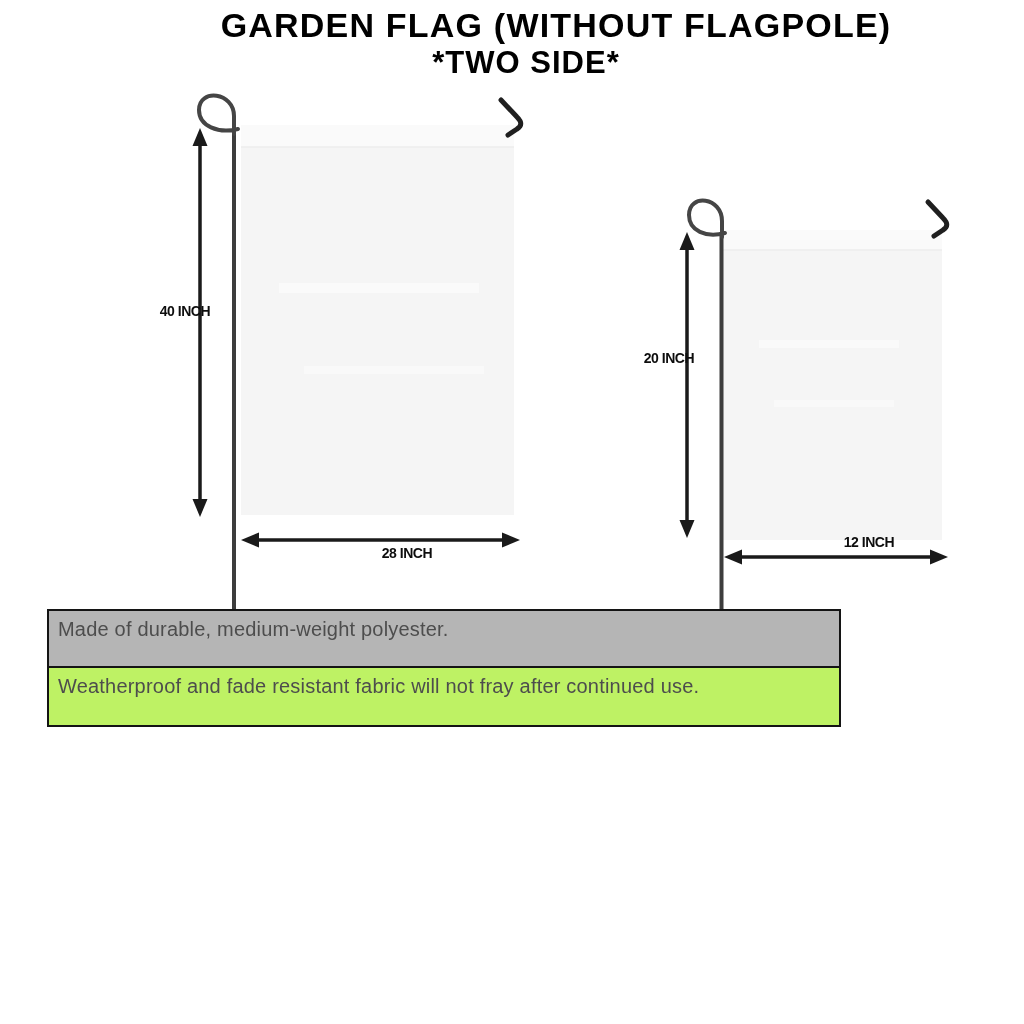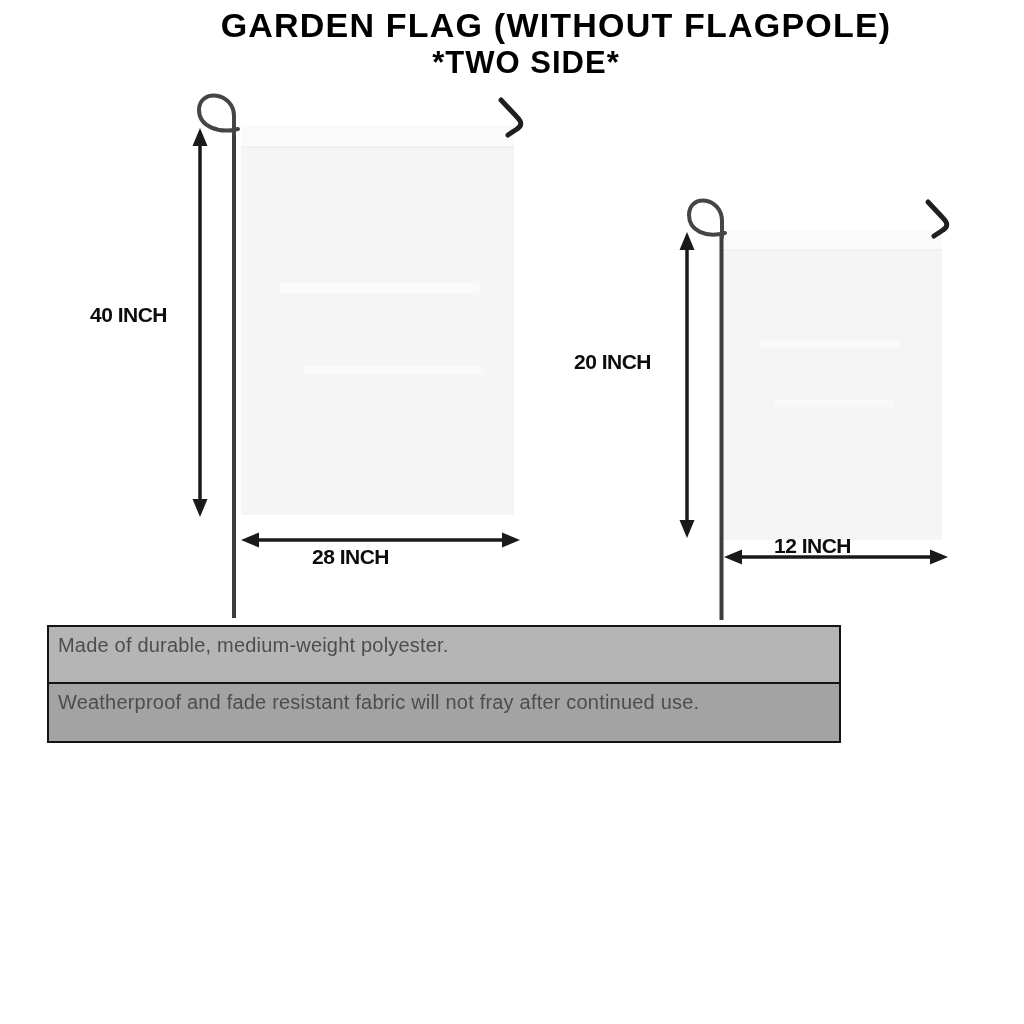--- a/index.html
+++ b/index.html
@@ -14,36 +14,36 @@
   }
   .title-line2{
     position:absolute;top:45px;left:0;width:1024px;text-align:center;
     font-size:31px;font-weight:bold;letter-spacing:1px;color:#000;
     transform:translateX(-30px);white-space:nowrap;
   }
   .diagram-svg{position:absolute;}
   .svg-large{left:140px;top:88px;width:345px;height:535px;}
   .svg-small{left:600px;top:195px;width:320px;height:430px;}
   .dim-label{
-    position:absolute;width:120px;text-align:left;
-    font-size:21px;font-weight:bold;letter-spacing:-0.5px;color:#0d0d0d;
+    position:absolute;width:120px;text-align:right;
+    font-size:14px;font-weight:bold;letter-spacing:-0.5px;color:#0d0d0d;
     white-space:nowrap;
   }
   .label-h40{left:46px;top:303px;}
   .label-w28{left:268px;top:545px;}
   .label-h18{left:530px;top:350px;}
   .label-w12{left:730px;top:534px;}
   .features{
-    position:absolute;left:3px;top:625px;width:790px;
+    position:absolute;left:3px;top:609px;width:790px;
     border:2px solid #141414;background:#fff;
   }
   .feature-row{
     height:57px;box-sizing:border-box;padding:7px 12px 0 9px;
     font-size:20px;letter-spacing:0.2px;color:#4d4d4d;
-    border-bottom:2px solid #141414;background:#a3a3a3;
+    border-bottom:2px solid #141414;background:#bef264;
     white-space:nowrap;overflow:hidden;
   }
   .feature-row:nth-child(odd){background:#b5b5b5;}
   .feature-row:last-child{border-bottom:none;}
 </style>
 </head>
 <body>
 
 <div class="canvas">
 

